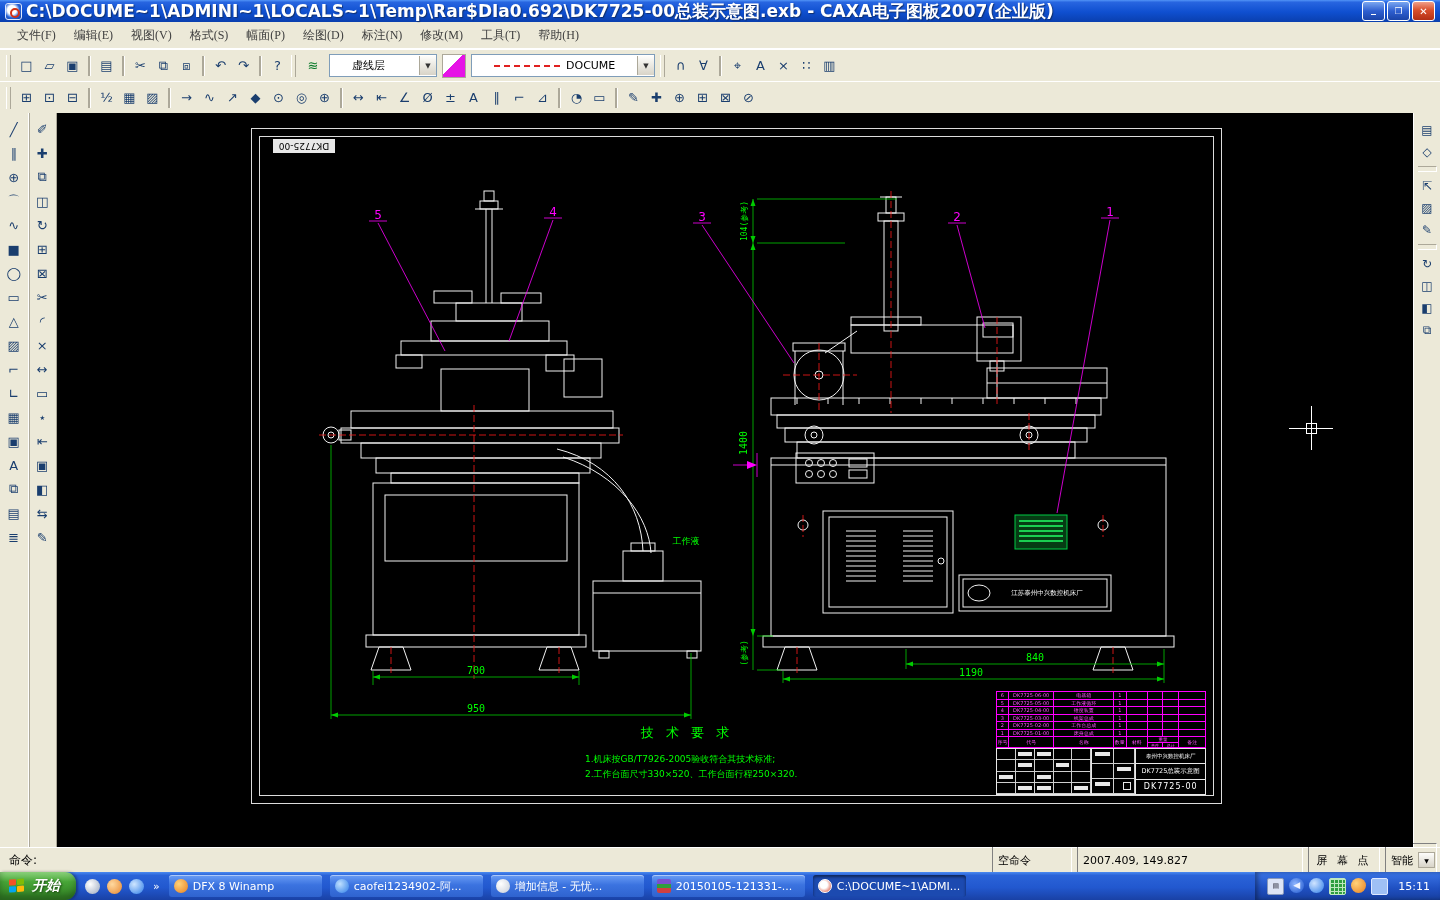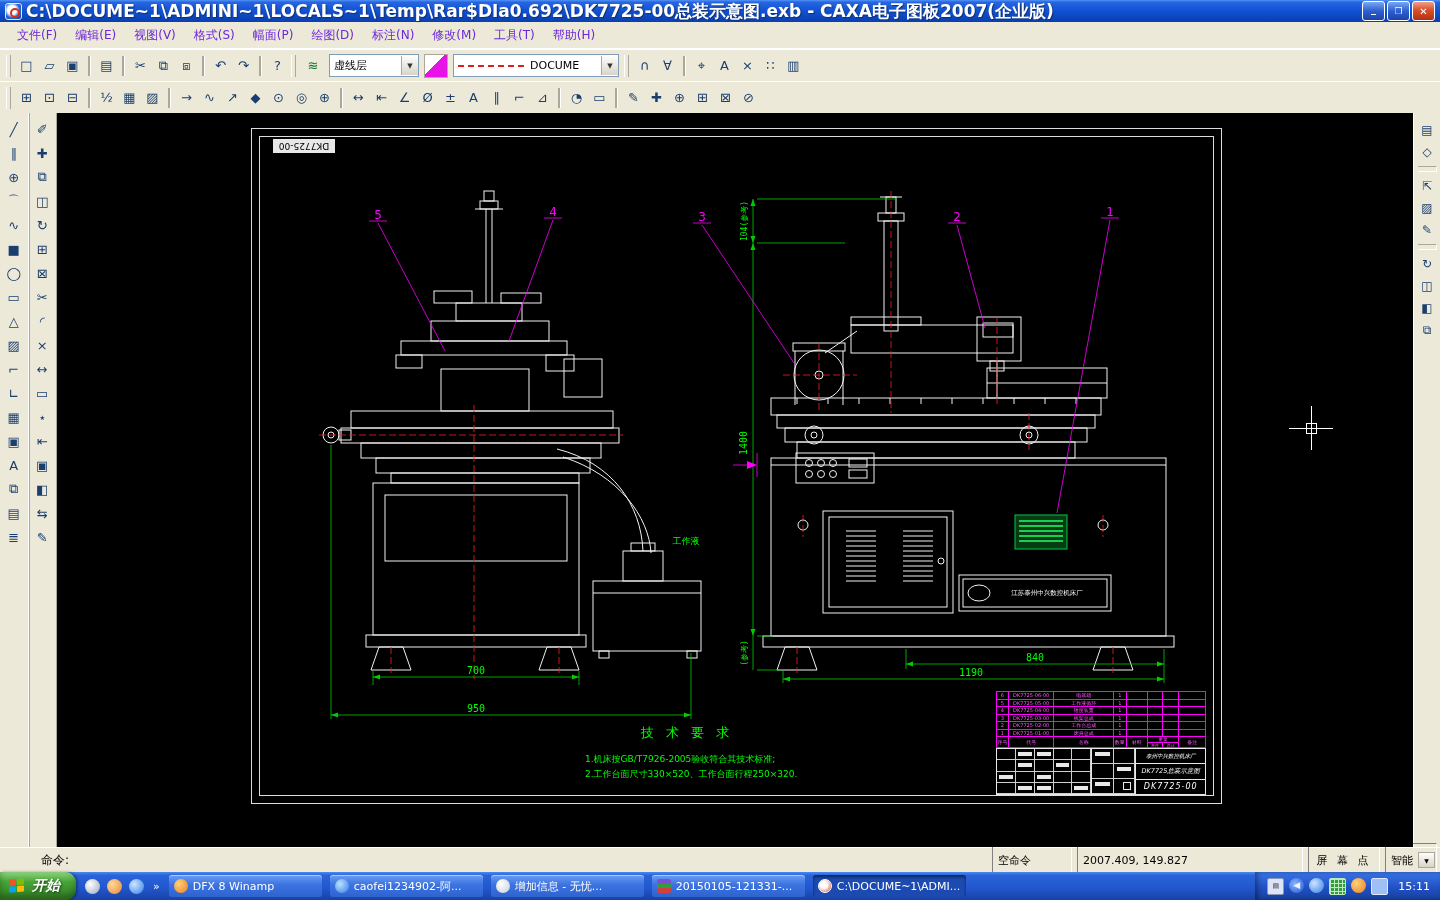--- a/index.html
+++ b/index.html
@@ -14,28 +14,28 @@
   .title-text{color:#fff;font-weight:bold;font-size:17px;flex:1;white-space:nowrap;overflow:hidden;text-shadow:1px 1px 1px #10306e;}
   .wbtns{display:flex;gap:2px;margin-right:2px}
   .wbtn{width:21px;height:18px;border:1px solid #fff;border-radius:3px;color:#fff;font-size:10px;font-weight:bold;
     display:flex;align-items:center;justify-content:center;background:linear-gradient(180deg,#7ba7f0,#2e5fd0 50%,#1b44a8);}
   .wbtn.min::before{content:"_";margin-top:-6px}
   .wbtn.rest::before{content:"❐";font-size:9px}
   .wbtn.close{background:linear-gradient(180deg,#f0a08a,#d94f2b 45%,#b33015);}
   .wbtn.close::before{content:"✕"}
   
   .menubar{height:26px;flex:none;display:flex;align-items:center;padding-left:8px;border-bottom:1px solid #fff;}
-  .menu-item{padding:3px 9px;font-size:12px;color:#6d28d9;}
+  .menu-item{padding:3px 9px;font-size:12px;color:#404040;font-family:Liberation Serif, serif;}
   
   .toolbar{height:31px;flex:none;display:flex;align-items:center;padding-left:4px;border-top:1px solid #fff;}
   .grip{width:3px;height:22px;border-left:1px solid #fff;border-right:1px solid #aca899;margin:0 4px 0 2px;flex:none}
   .tbtn{width:23px;height:23px;display:flex;align-items:center;justify-content:center;font-size:13px;color:#1a3e6e;flex:none;}
   .tbtn.sep{width:2px;height:20px;background:#aca899;border-right:1px solid #fff;margin:0 4px;}
   .combo{height:21px;background:#fff;border:1px solid #7f9db9;display:flex;align-items:center;
-     font-size:11px;padding-left:4px;margin:0 3px;flex:none;color:#000}
+     font-size:11px;padding-left:22px;margin:0 3px;flex:none;color:#000}
   .combo .arrow{width:16px;height:19px;margin-left:auto;background:linear-gradient(180deg,#fdfdfb,#d8d4c8);
      border-left:1px solid #aca899;display:flex;align-items:center;justify-content:center;font-size:7px;color:#333}
   .dashline{width:66px;height:0;border-top:2px dashed #e02020;margin-right:6px;flex:none}
   .colorbtn{width:22px;height:22px;margin:0 2px;flex:none;border:1px solid #aca899;
      background:linear-gradient(135deg,#fff 45%,#e612e6 45%);}
   .layersbtn{width:22px;height:22px;margin:0 2px;flex:none;display:flex;align-items:center;justify-content:center;font-size:13px;color:#0a7a2a}
   
   .workspace{flex:1;display:flex;min-height:0;}
   .side-left{width:56px;flex:none;display:flex;background:#ece9d8;border-right:1px solid #aca899;}
   .tcol{width:28px;display:flex;flex-direction:column;align-items:center;padding-top:4px;}
@@ -61,36 +61,36 @@
   .c-w1{width:16px}.c-w2{width:16px}.c-note{width:26px;border-right:none}
   .bom-header{height:11px;flex:none;display:flex;font-size:5.5px;}
   .bom-header .bc{line-height:11px}
   .c-wg{width:32px;border-right:1px solid #ff00ff;font-size:4.5px;box-sizing:border-box}
   .c-wg .wg-top{display:block;line-height:5px;text-align:center;border-bottom:1px solid #ff00ff}
   .c-wg .wg-bot{display:flex}
   .c-wg .wg-bot span{flex:1;line-height:5px;text-align:center;font-size:4px}
   .c-wg .wg-bot span:first-child{border-right:1px solid #ff00ff}
   
   .tblock{position:absolute;left:939px;top:635px;width:210px;height:47px;border:1px solid #e8e8e8;
-      box-sizing:border-box;display:flex;color:#fff;font-style:italic;}
+      box-sizing:border-box;display:flex;color:#fff;}
   .tb-left{width:96px;display:grid;grid-template-columns:repeat(5,1fr);grid-template-rows:repeat(4,1fr);}
   .tb-left i{border-right:1px solid #cfcfcf;border-bottom:1px solid #cfcfcf;position:relative}
   .tb-left i.b::after{content:"";position:absolute;left:2px;top:3px;right:2px;height:4px;background:#e8e8e8;}
   .tb-mid{width:44px;border-left:1px solid #e8e8e8;display:grid;grid-template-columns:1fr 1fr;grid-template-rows:repeat(3,1fr);}
   .tb-mid i{border-right:1px solid #cfcfcf;border-bottom:1px solid #cfcfcf;position:relative}
   .tb-mid i.b::after{content:"";position:absolute;left:3px;top:3px;right:3px;height:4px;background:#e8e8e8;}
   .tb-mid i.sq::after{content:"";position:absolute;right:3px;top:3px;width:6px;height:6px;border:1px solid #e8e8e8;background:none}
   .tb-right{width:70px;border-left:1px solid #e8e8e8;display:flex;flex-direction:column;}
   .tb-right div{flex:1;display:flex;align-items:center;justify-content:center;border-bottom:1px solid #e8e8e8;
       white-space:nowrap;overflow:hidden}
   .tb-right div:last-child{border-bottom:none}
   .tb-company{font-size:5.5px}.tb-title{font-size:6.5px}.tb-number{font-size:8px;letter-spacing:1px}
   
   .statusbar{height:24px;flex:none;display:flex;align-items:center;border-top:1px solid #fff;padding:0 3px;font-size:12px;color:#000}
-  .cmd-label{padding:0 6px;margin-left:32px;}
+  .cmd-label{padding:0 6px;}
   .sb-spacer{flex:1}
   .sbox{height:18px;border:1px solid;border-color:#808080 #fff #fff #808080;display:flex;align-items:center;
      padding:16px 5px;font-size:11px;margin-left:5px;box-sizing:border-box;white-space:nowrap}
   .sbox.cmdstate{width:80px}
   .sbox.coords{width:226px}
   .sbox.scrpoint{width:72px;justify-content:center;letter-spacing:3px}
   .sbox.smart{width:52px;justify-content:space-between;padding-right:1px}
   .sbox.smart .arrow{width:15px;height:14px;background:linear-gradient(180deg,#fdfdfb,#d8d4c8);
      border:1px solid #aca899;display:flex;align-items:center;justify-content:center;font-size:6px}
   

